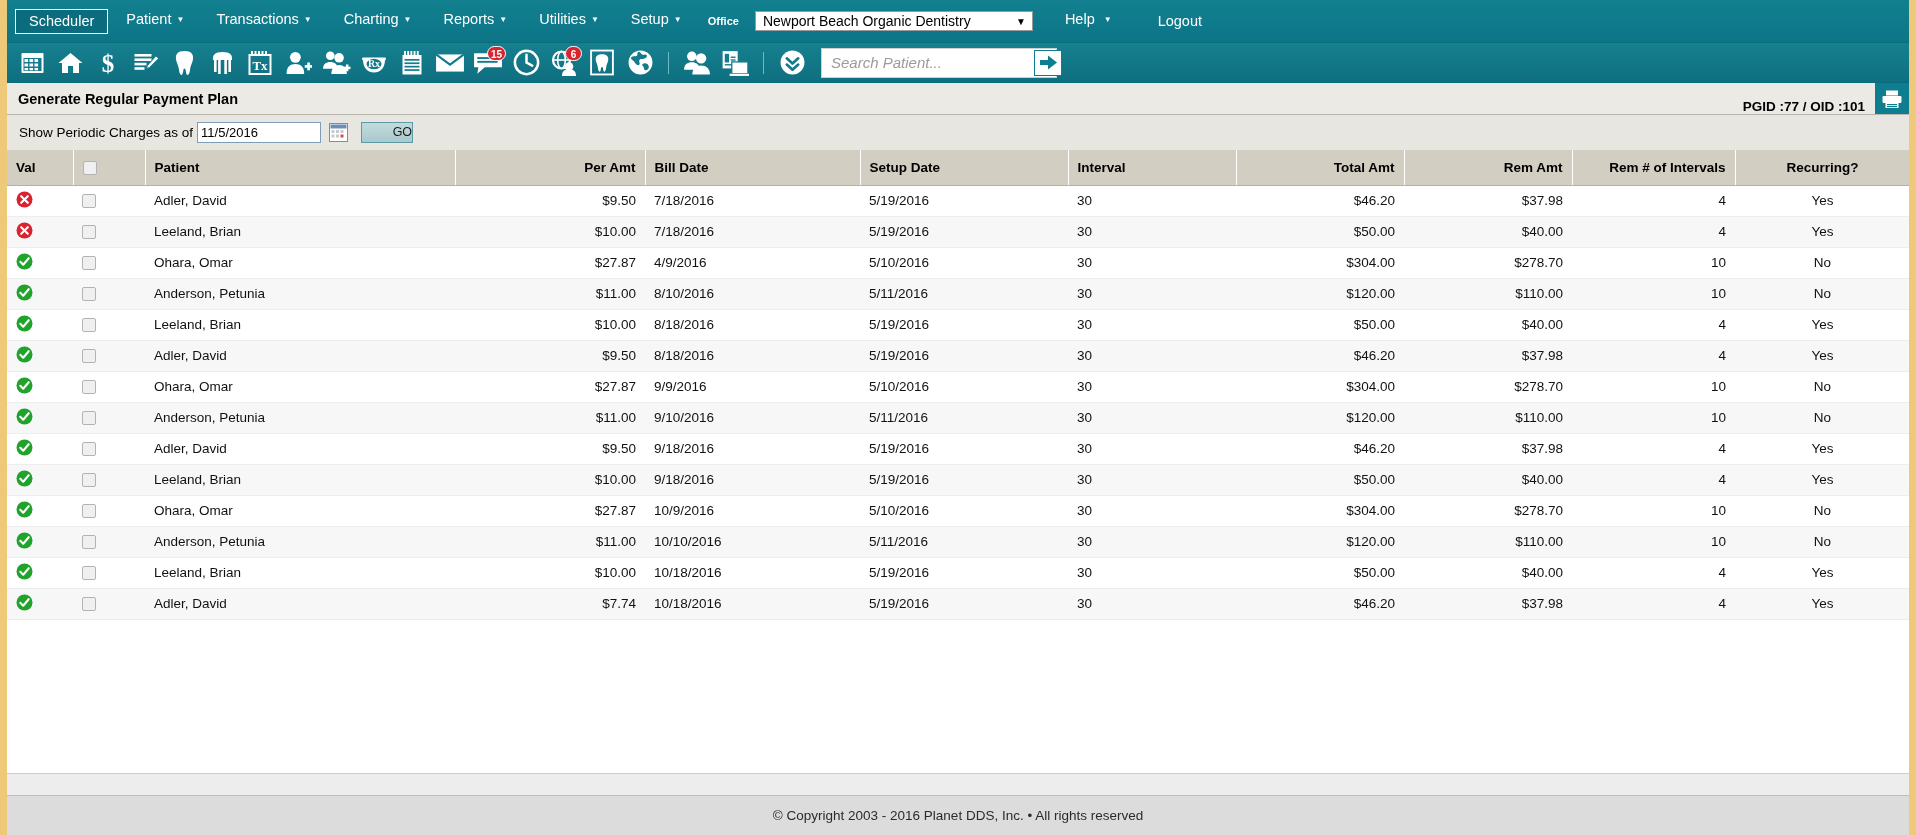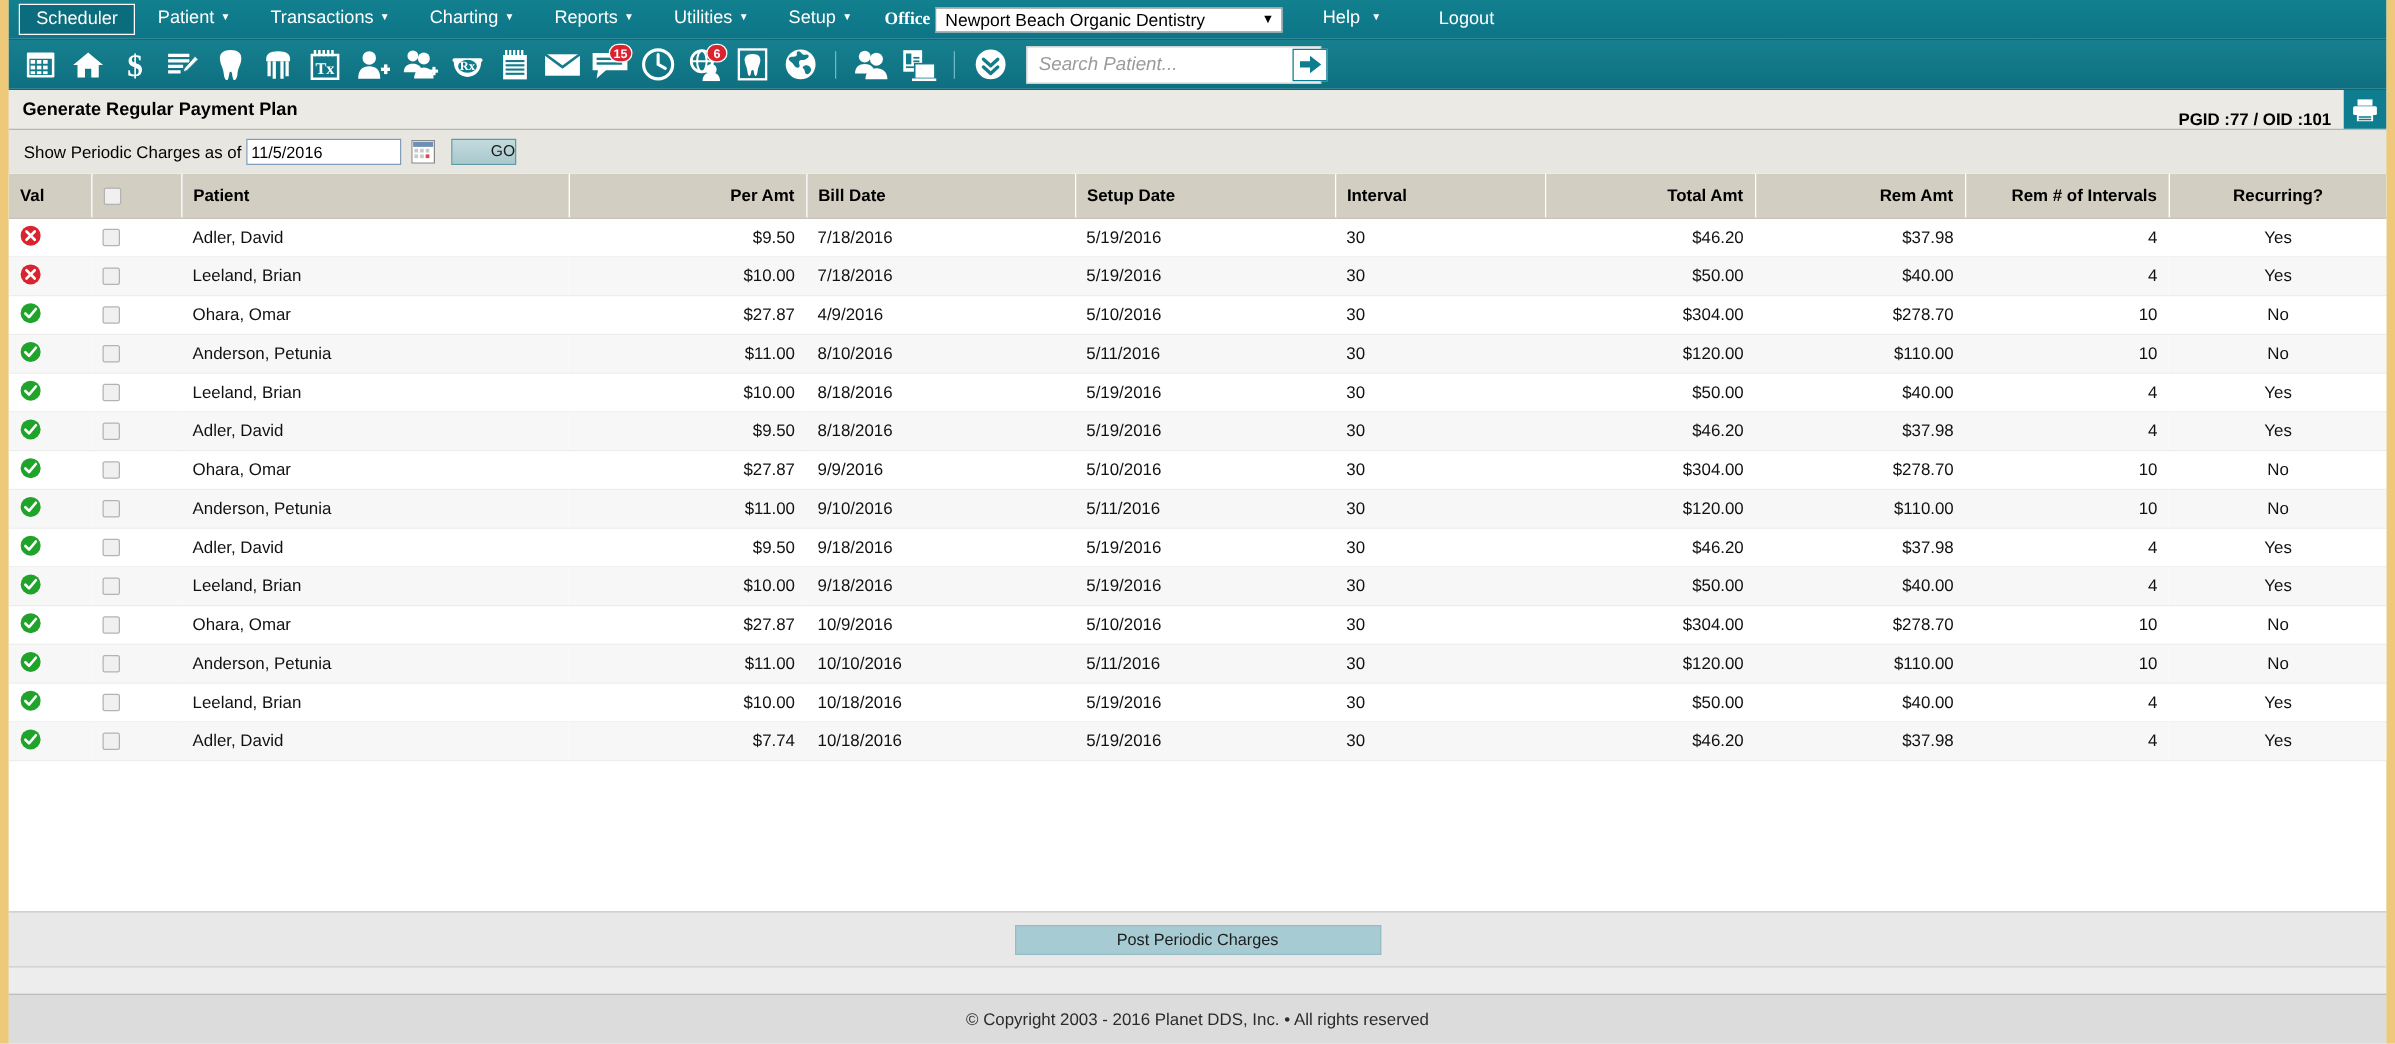--- a/index.html
+++ b/index.html
@@ -20,21 +20,21 @@
     position: relative;
     border-left: 7px solid #eec97a;
     border-right: 7px solid #eec97a;
     background: #e8e8e8;
     display: flex;
     flex-direction: column;
   }
 
   
   .menubar {
-    height: 32px;
+    height: 43px;
     background: #0d7d8f;
     background: linear-gradient(to bottom, #12808f 0%, #0c7587 100%);
     display: flex;
     align-items: center;
     padding-left: 8px;
     flex: 0 0 auto;
     border-bottom: 1px solid #0a6b7c;
   }
   .menu-item {
     color: #ffffff;
@@ -45,22 +45,22 @@
     cursor: pointer;
     line-height: 18px;
   }
   .menu-item.active {
     border: 1px solid #ffffff;
     background: #0b6c7d;
     padding: 2px 13px 3px 13px;
   }
   .caret { font-size: 8px; margin-left: 5px; position: relative; top: -2px; }
   .office-label {
-    color: #ffffff; font-size: 14px; font-weight: bold;
-    margin-left: 8px; margin-right: 4px; white-space: nowrap; font-family: Liberation Serif, serif;
+    color: #ffffff; font-size: 11px; font-weight: bold;
+    margin-left: 8px; margin-right: 16px; white-space: nowrap;
   }
   .office-select {
     background: #ffffff;
     border: 1px solid #9a9a9a;
     height: 20px;
     min-width: 278px;
     display: flex; align-items: center;
     justify-content: space-between;
     padding: 0 6px 0 7px;
     font-size: 14px;
@@ -870,23 +870,20 @@
             <td>30</td>
             <td class="num">$46.20</td>
             <td class="num">$37.98</td>
             <td class="num">4</td>
             <td class="ctr">Yes</td>
           </tr>
         </tbody>
     </table>
   </div>
 
-  <div class="actionbar">
-    <button class="post-btn">Post Periodic Charges</button>
-  </div>
 
   <div class="spacerbar"></div>
 
   <div class="footer">
     <span>© Copyright 2003 - 2016 Planet DDS, Inc. • All rights reserved</span>
   </div>
 
 </div>
 
 </body></html>

